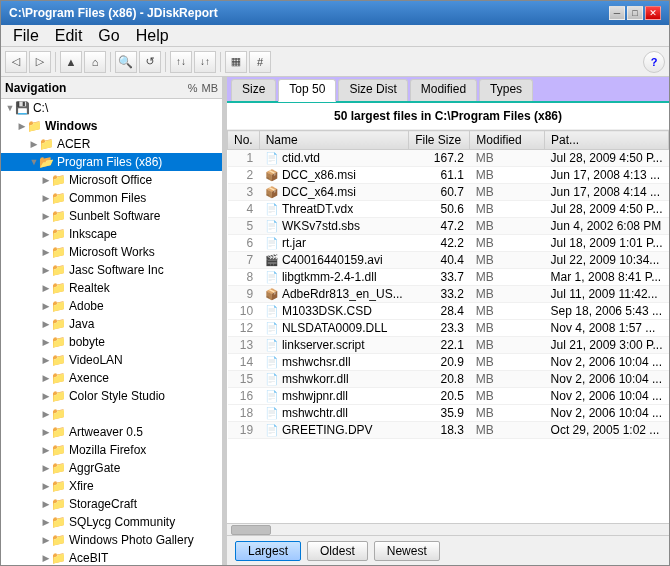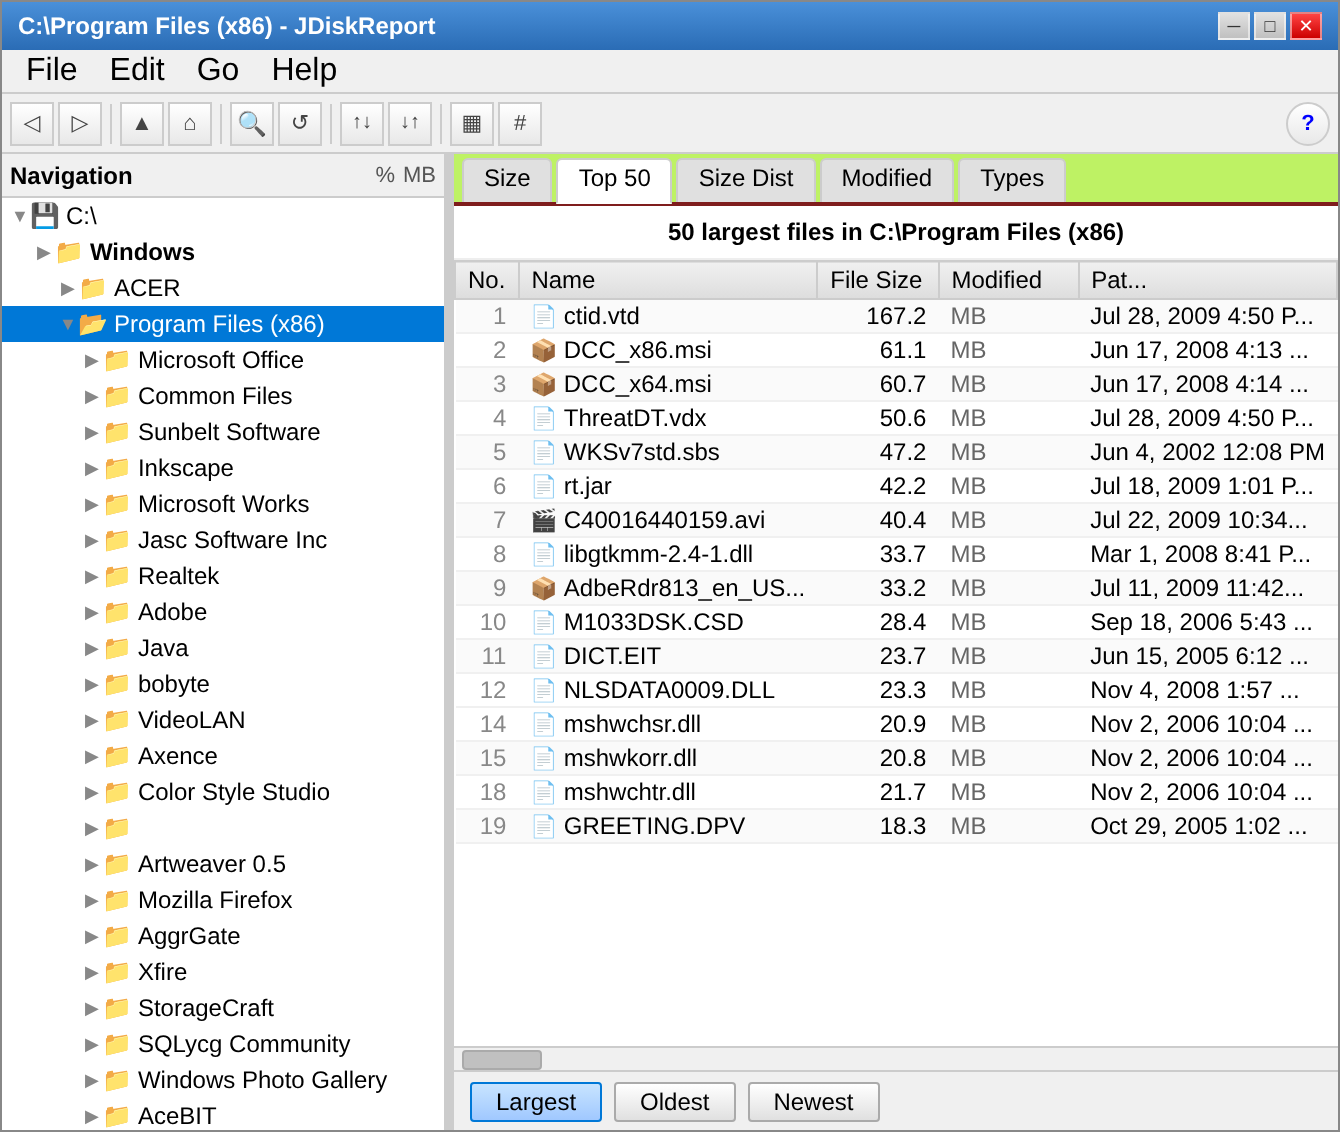--- a/index.html
+++ b/index.html
@@ -171,22 +171,22 @@
     .indent-1 { padding-left: 8px; }
     .content-panel {
       flex: 1;
       display: flex;
       flex-direction: column;
       background: #fff;
       overflow: hidden;
     }
     .tabs-bar {
       display: flex;
-      background: #bef264;
-      border-bottom: 2px solid #7f1d1d;
+      background: #c4b5fd;
+      border-bottom: 2px solid #14b8a6;
       padding: 2px 4px 0;
       height: 26px;
     }
     .tab {
       padding: 2px 10px;
       border: 1px solid #ccc;
       border-bottom: none;
       background: #e0e0e0;
       cursor: pointer;
       font-size: 12px;
@@ -518,21 +518,21 @@
       <td class="unit-col">MB</td>
       <td>Jul 28, 2009 4:50 P...</td>
     </tr>
               <tr class="alt">
       <td class="no-col">5</td>
       <td class="name-col">
         <span class="file-icon">📄</span>WKSv7std.sbs
       </td>
       <td class="size-col">47.2</td>
       <td class="unit-col">MB</td>
-      <td>Jun 4, 2002 12:08 PM</td>
+      <td>Jun 4, 2002 6:08 PM</td>
     </tr>
               <tr>
       <td class="no-col">6</td>
       <td class="name-col">
         <span class="file-icon">📄</span>rt.jar
       </td>
       <td class="size-col">42.2</td>
       <td class="unit-col">MB</td>
       <td>Jul 18, 2009 1:01 P...</td>
     </tr>
@@ -565,62 +565,71 @@
     </tr>
               <tr>
       <td class="no-col">10</td>
       <td class="name-col">
         <span class="file-icon">📄</span>M1033DSK.CSD
       </td>
       <td class="size-col">28.4</td>
       <td class="unit-col">MB</td>
       <td>Sep 18, 2006 5:43 ...</td>
     </tr>
+              <tr>
+      <td class="no-col">12</td>
+      <td class="name-col">
+        <span class="file-icon">📄</span>NLSDATA0009.DLL
+      </td>
+      <td class="size-col">23.3</td>
+      <td class="unit-col">MB</td>
+      <td>Nov 4, 2008 1:57 ...</td>
+    </tr>
               <tr class="alt">
-      <td class="no-col">11</td>
-      <td class="name-col">
-        <span class="file-icon">📄</span>DICT.EIT
-      </td>
-      <td class="size-col">23.7</td>
-      <td class="unit-col">MB</td>
-      <td>Jun 15, 2005 6:12 ...</td>
-    </tr>
-              <tr>
-      <td class="no-col">12</td>
-      <td class="name-col">
-        <span class="file-icon">📄</span>NLSDATA0009.DLL
-      </td>
-      <td class="size-col">23.3</td>
-      <td class="unit-col">MB</td>
-      <td>Nov 4, 2008 1:57 ...</td>
+      <td class="no-col">13</td>
+      <td class="name-col">
+        <span class="file-icon">📄</span>linkserver.script
+      </td>
+      <td class="size-col">22.1</td>
+      <td class="unit-col">MB</td>
+      <td>Jul 21, 2009 3:00 P...</td>
     </tr>
               <tr>
       <td class="no-col">14</td>
       <td class="name-col">
         <span class="file-icon">📄</span>mshwchsr.dll
       </td>
       <td class="size-col">20.9</td>
       <td class="unit-col">MB</td>
       <td>Nov 2, 2006 10:04 ...</td>
     </tr>
               <tr class="alt">
       <td class="no-col">15</td>
       <td class="name-col">
         <span class="file-icon">📄</span>mshwkorr.dll
       </td>
       <td class="size-col">20.8</td>
       <td class="unit-col">MB</td>
       <td>Nov 2, 2006 10:04 ...</td>
     </tr>
               <tr>
+      <td class="no-col">16</td>
+      <td class="name-col">
+        <span class="file-icon">📄</span>mshwjpnr.dll
+      </td>
+      <td class="size-col">20.5</td>
+      <td class="unit-col">MB</td>
+      <td>Nov 2, 2006 10:04 ...</td>
+    </tr>
+              <tr>
       <td class="no-col">18</td>
       <td class="name-col">
         <span class="file-icon">📄</span>mshwchtr.dll
       </td>
-      <td class="size-col">21.7</td>
+      <td class="size-col">35.9</td>
       <td class="unit-col">MB</td>
       <td>Nov 2, 2006 10:04 ...</td>
     </tr>
               <tr class="alt">
       <td class="no-col">19</td>
       <td class="name-col">
         <span class="file-icon">📄</span>GREETING.DPV
       </td>
       <td class="size-col">18.3</td>
       <td class="unit-col">MB</td>

